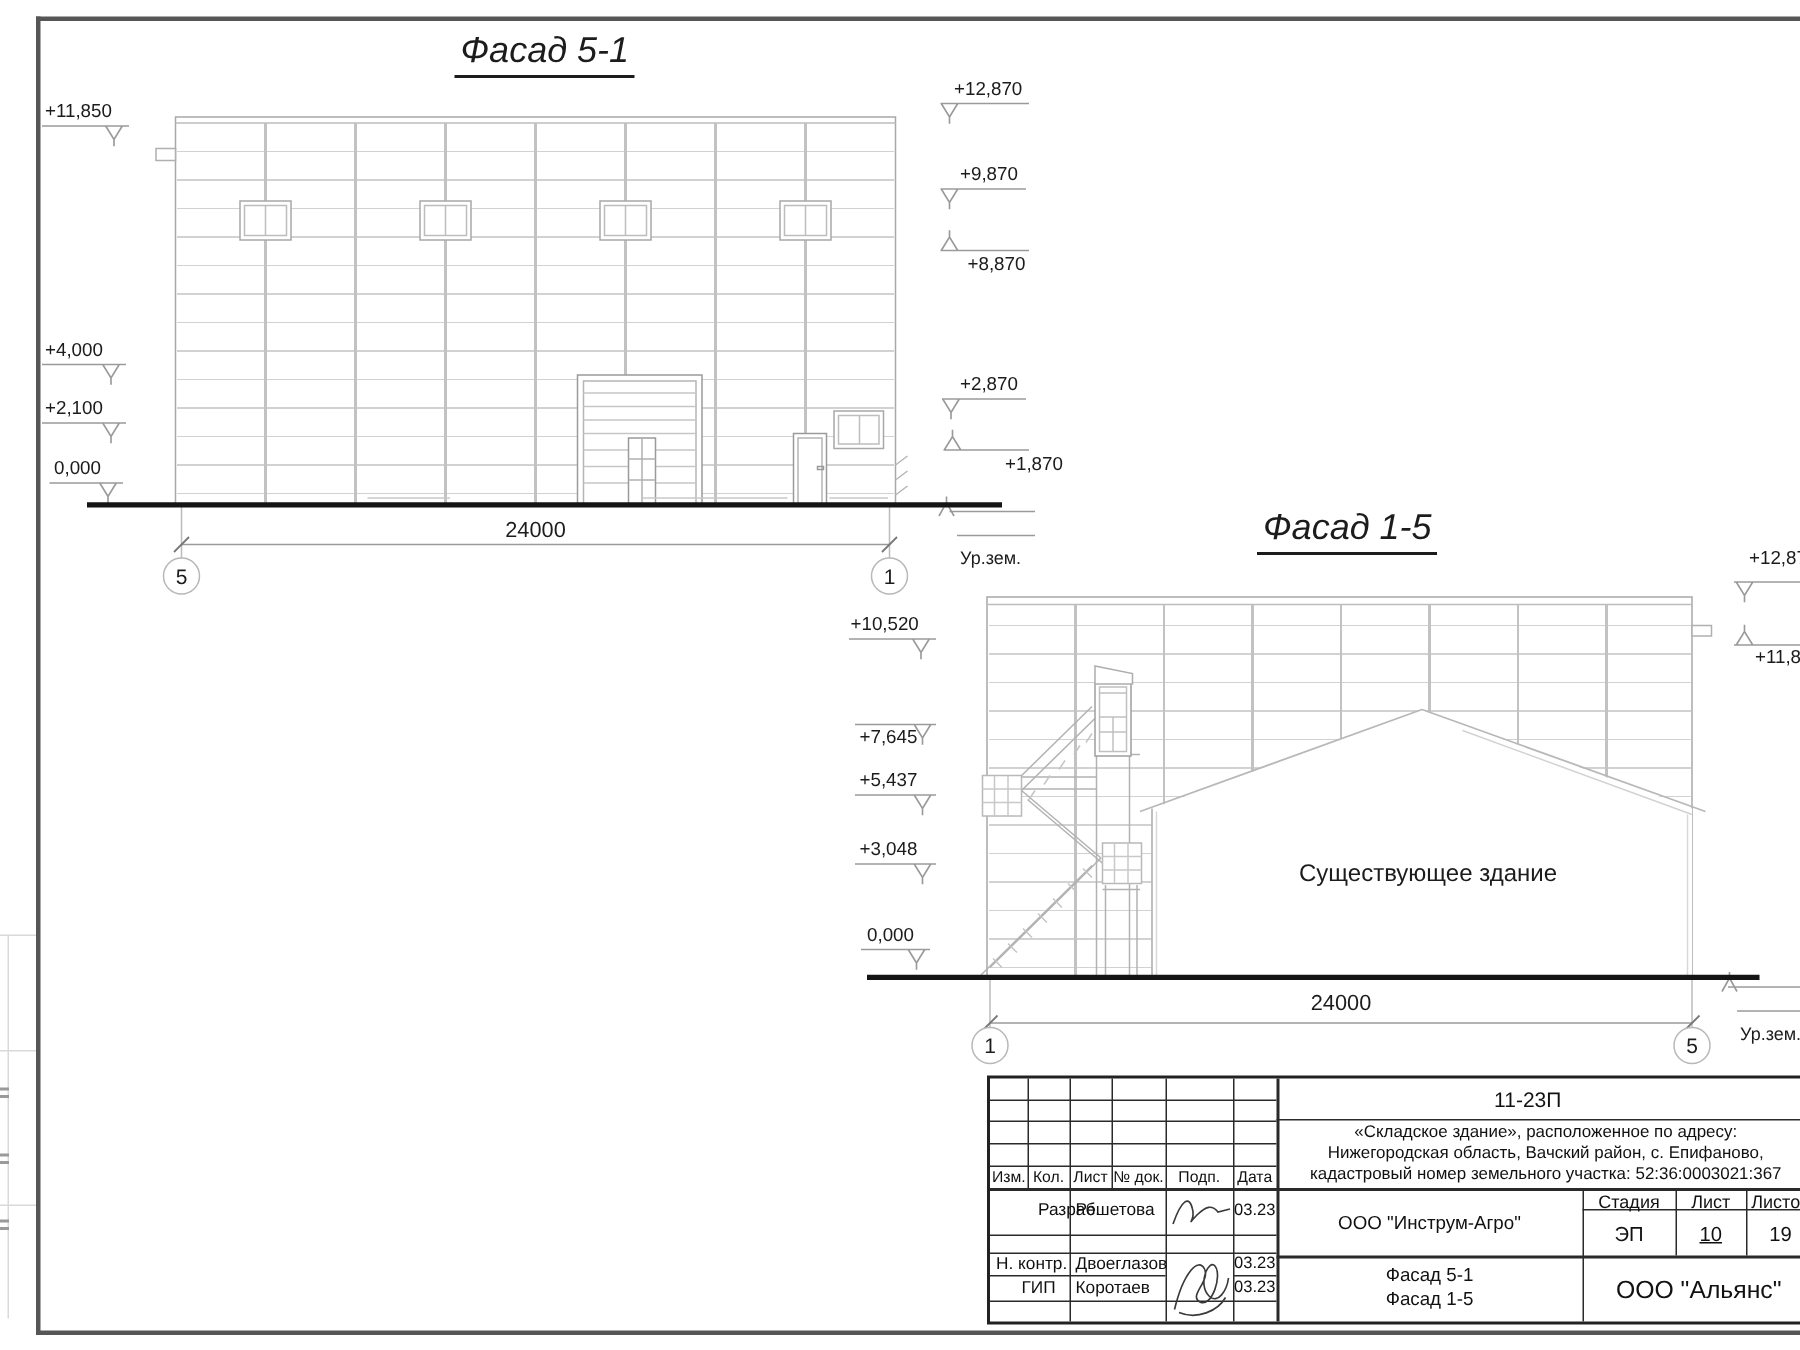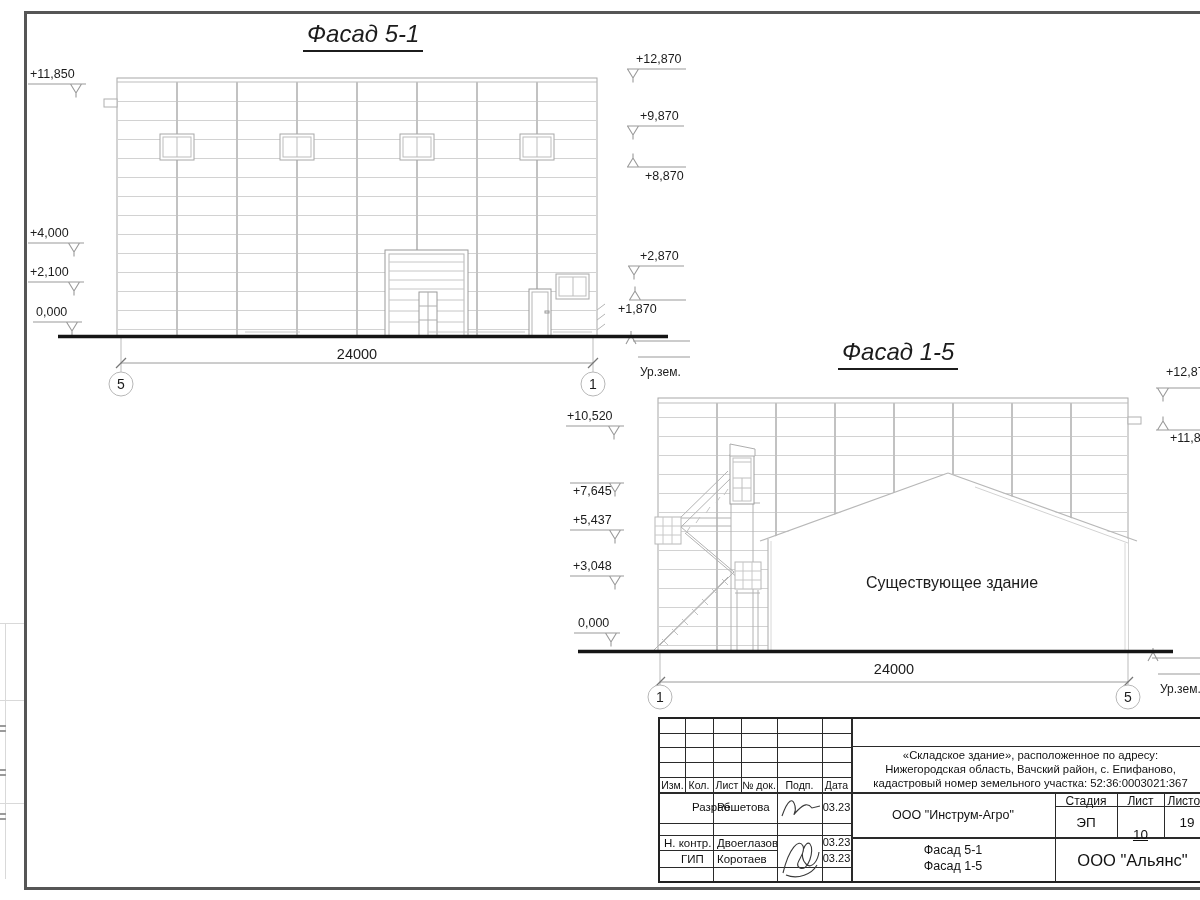--- a/index.html
+++ b/index.html
@@ -292,21 +292,21 @@
 
   <div class="txt elev" style="left:30px;top:67px;">+11,850</div>
   <div class="txt elev" style="left:30px;top:226px;">+4,000</div>
   <div class="txt elev" style="left:30px;top:265px;">+2,100</div>
   <div class="txt elev" style="left:36px;top:305px;">0,000</div>
 
   <div class="txt elev" style="left:636px;top:52px;">+12,870</div>
   <div class="txt elev" style="left:640px;top:109px;">+9,870</div>
   <div class="txt elev" style="left:645px;top:169px;">+8,870</div>
   <div class="txt elev" style="left:640px;top:249px;">+2,870</div>
-  <div class="txt elev" style="left:618px;top:302px;">+1,870</div>
+  <div class="txt elev" style="left:670px;top:302px;">+1,870</div>
 
   <div class="txt elev" style="left:567px;top:409px;">+10,520</div>
   <div class="txt elev" style="left:573px;top:466px;margin-top:18px;">+7,645</div>
   <div class="txt elev" style="left:573px;top:513px;">+5,437</div>
   <div class="txt elev" style="left:573px;top:559px;">+3,048</div>
   <div class="txt elev" style="left:578px;top:616px;">0,000</div>
 
   <div class="txt elev" style="left:1166px;top:365px;">+12,870</div>
   <div class="txt elev" style="left:1170px;top:431px;">+11,850</div>
 
@@ -366,28 +366,29 @@
     <div class="tbt ctr" style="left:162px;top:133px;width:29px;font-size:11px;">03.23</div>
 
     <svg class="abs" style="left:119px;top:76px;" width="42" height="27" viewBox="0 0 42 27">
       <path d="M3,21 C9,4 14,2 16,11 C18,19 11,23 19,15 C25,9 29,8 33,13 L41,11" fill="none" stroke="#3a3a3a" stroke-width="1.1"></path>
     </svg>
     <svg class="abs" style="left:119px;top:112px;" width="42" height="48" viewBox="0 0 42 48">
       <path d="M4,42 C10,17 20,7 24,15 C28,23 13,33 21,37 C29,41 36,19 31,13 C27,8 19,25 27,33 C33,39 39,29 40,21" fill="none" stroke="#3a3a3a" stroke-width="1.1"></path>
       <path d="M7,44 C19,49 33,43 38,34" fill="none" stroke="#3a3a3a" stroke-width="1.1"></path>
     </svg>
 
+    <div class="tbt ctr" style="left:191px;top:6px;width:335px;font-size:14px;">11-23П</div>
     <div class="tbt ctr" style="left:191px;top:30px;width:359px;font-size:11.3px;">«Складское здание», расположенное по адресу:</div>
     <div class="tbt ctr" style="left:191px;top:44px;width:359px;font-size:11.3px;">Нижегородская область, Вачский район, с. Епифаново,</div>
     <div class="tbt ctr" style="left:191px;top:58px;width:359px;font-size:11.3px;">кадастровый номер земельного участка: 52:36:0003021:367</div>
     <div class="tbt ctr" style="left:191px;top:89px;width:204px;font-size:12.5px;">ООО "Инструм-Агро"</div>
     <div class="tbt ctr" style="left:191px;top:124px;width:204px;font-size:12.5px;">Фасад 5-1</div>
     <div class="tbt ctr" style="left:191px;top:140px;width:204px;font-size:12.5px;">Фасад 1-5</div>
     <div class="tbt ctr" style="left:395px;top:75px;width:62px;font-size:12px;">Стадия</div>
     <div class="tbt ctr" style="left:457px;top:75px;width:47px;font-size:12px;">Лист</div>
     <div class="tbt ctr" style="left:504px;top:75px;width:46px;font-size:12px;">Листов</div>
     <div class="tbt ctr" style="left:395px;top:96px;width:62px;font-size:13.5px;">ЭП</div>
-    <div class="tbt ctr" style="left:457px;top:108px;width:47px;font-size:13.5px;text-decoration:underline;">10</div>
+    <div class="tbt ctr" style="left:457px;top:96px;width:47px;font-size:13.5px;text-decoration:underline;">10</div>
     <div class="tbt ctr" style="left:504px;top:96px;width:46px;font-size:13.5px;">19</div>
     <div class="tbt ctr" style="left:395px;top:132px;width:155px;font-size:16.5px;">ООО "Альянс"</div>
   </div>
 
 </div>
 
 </body></html>

